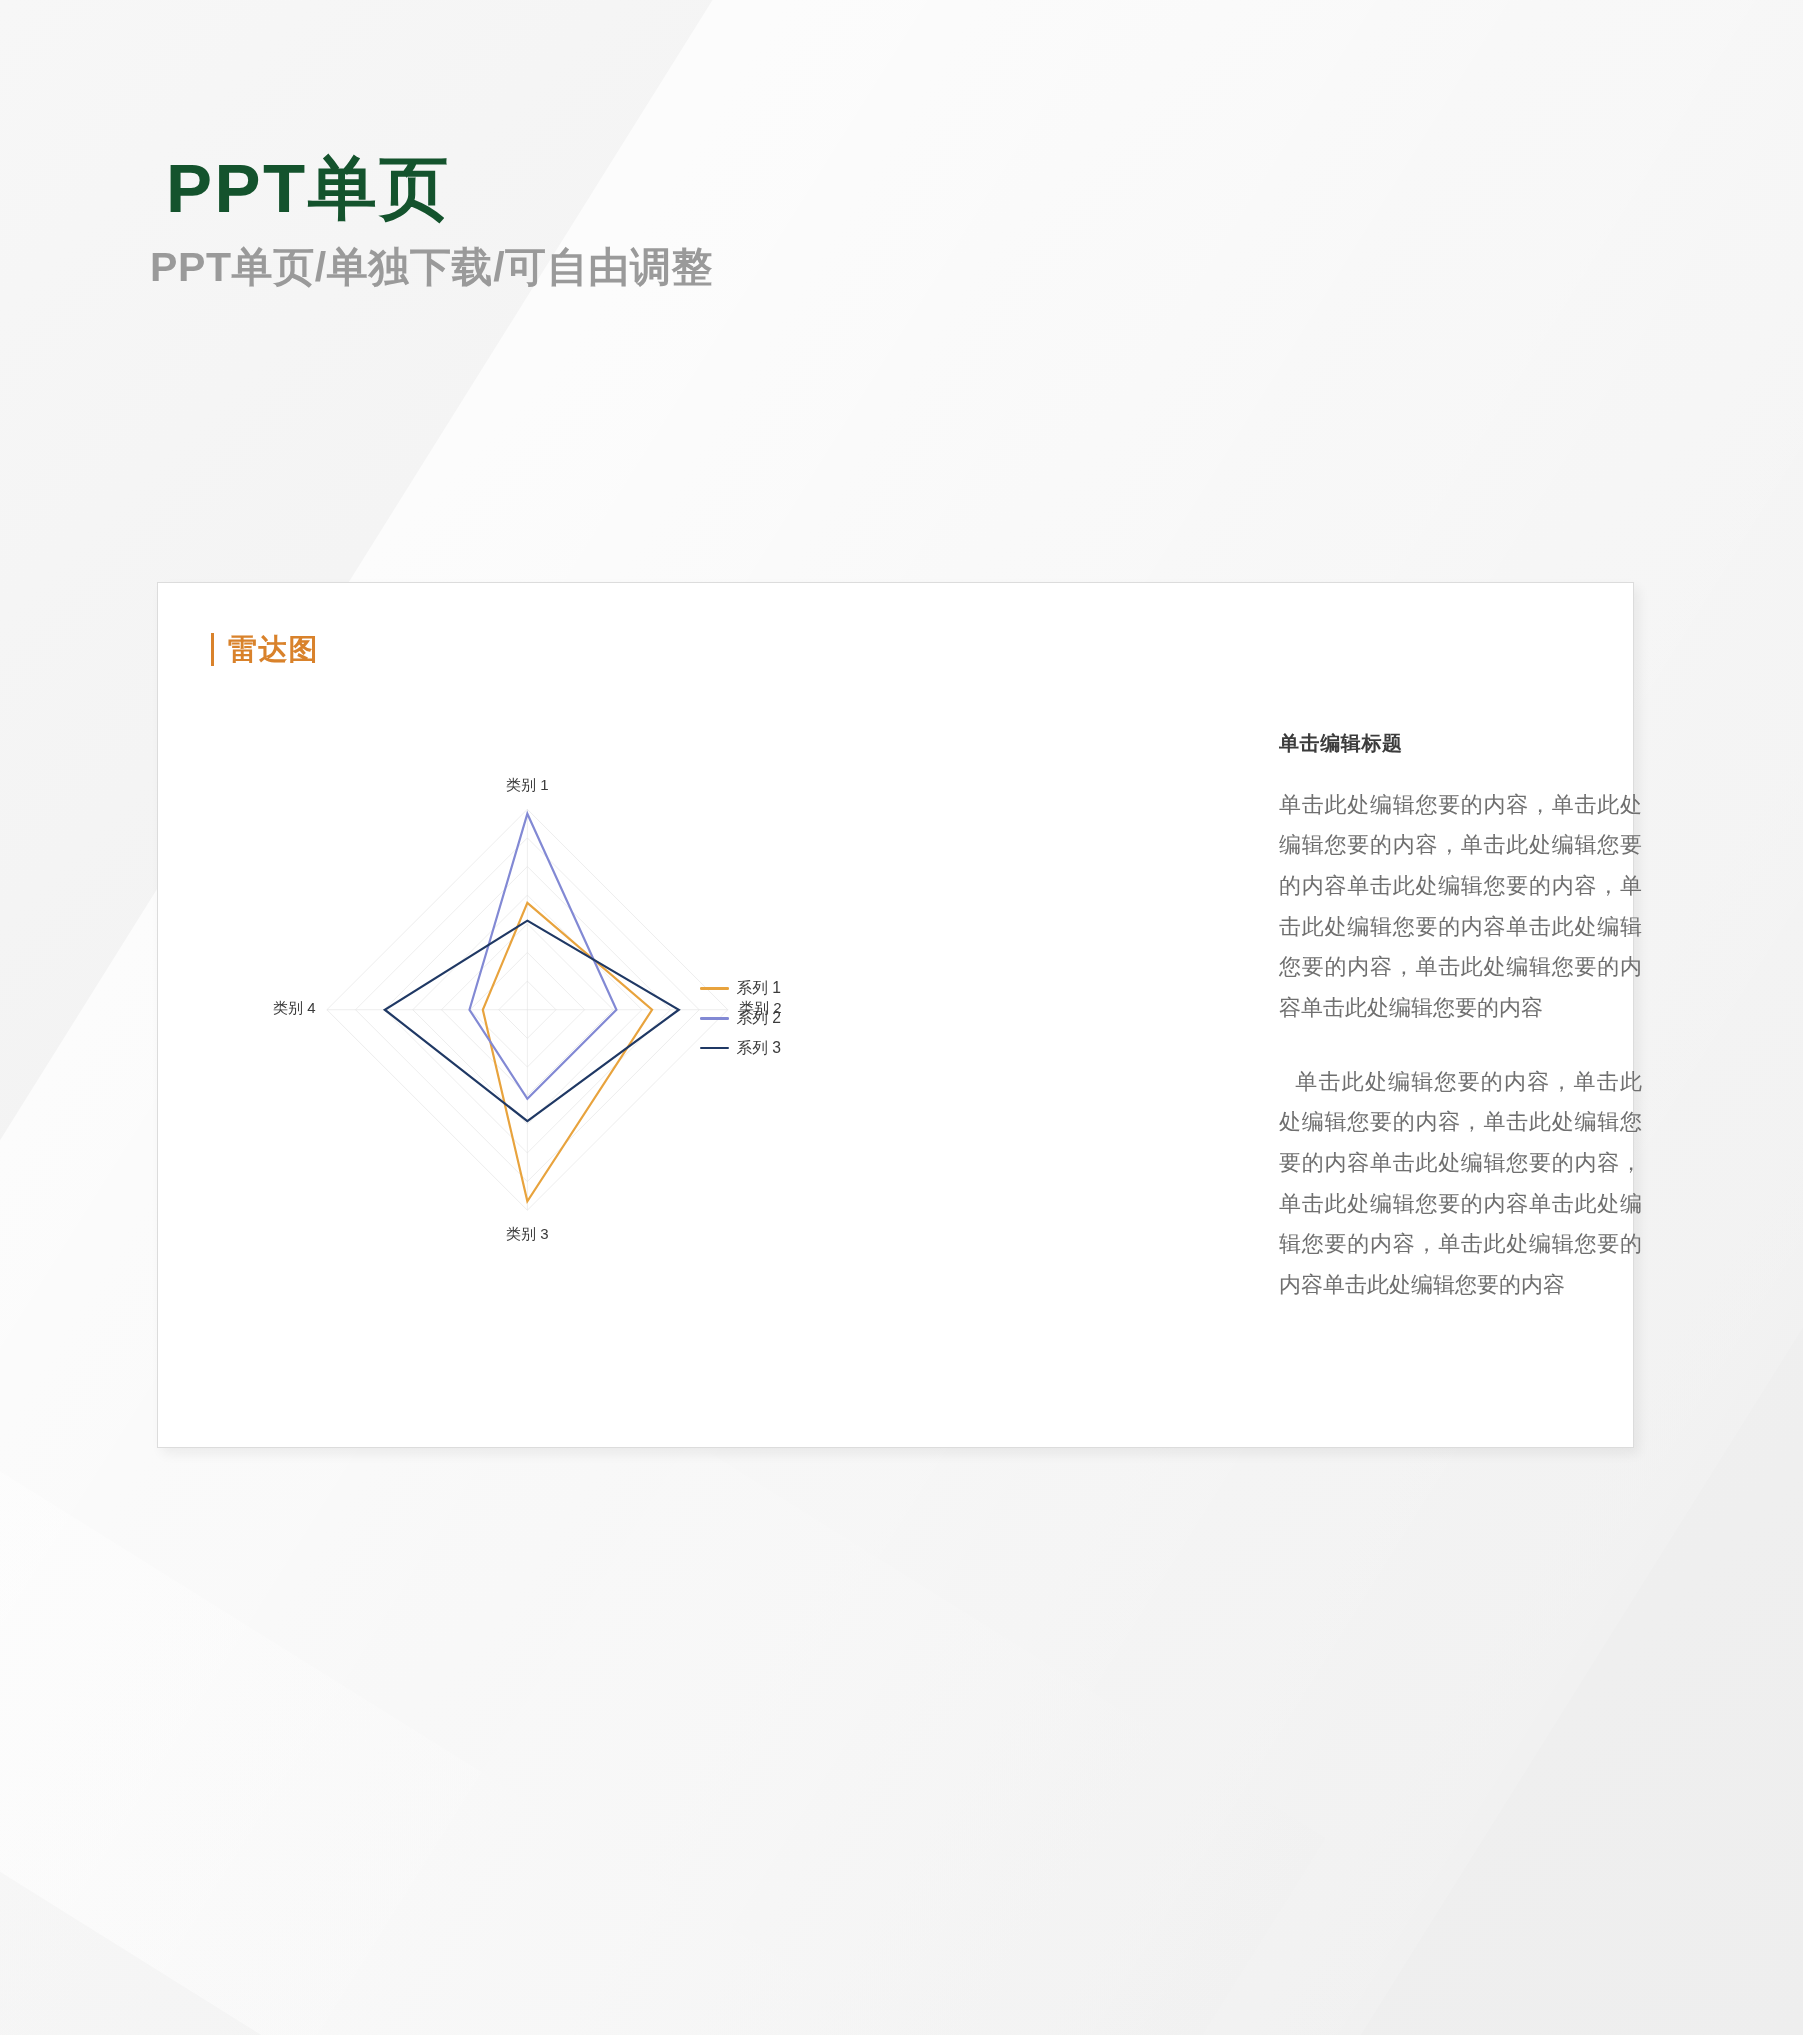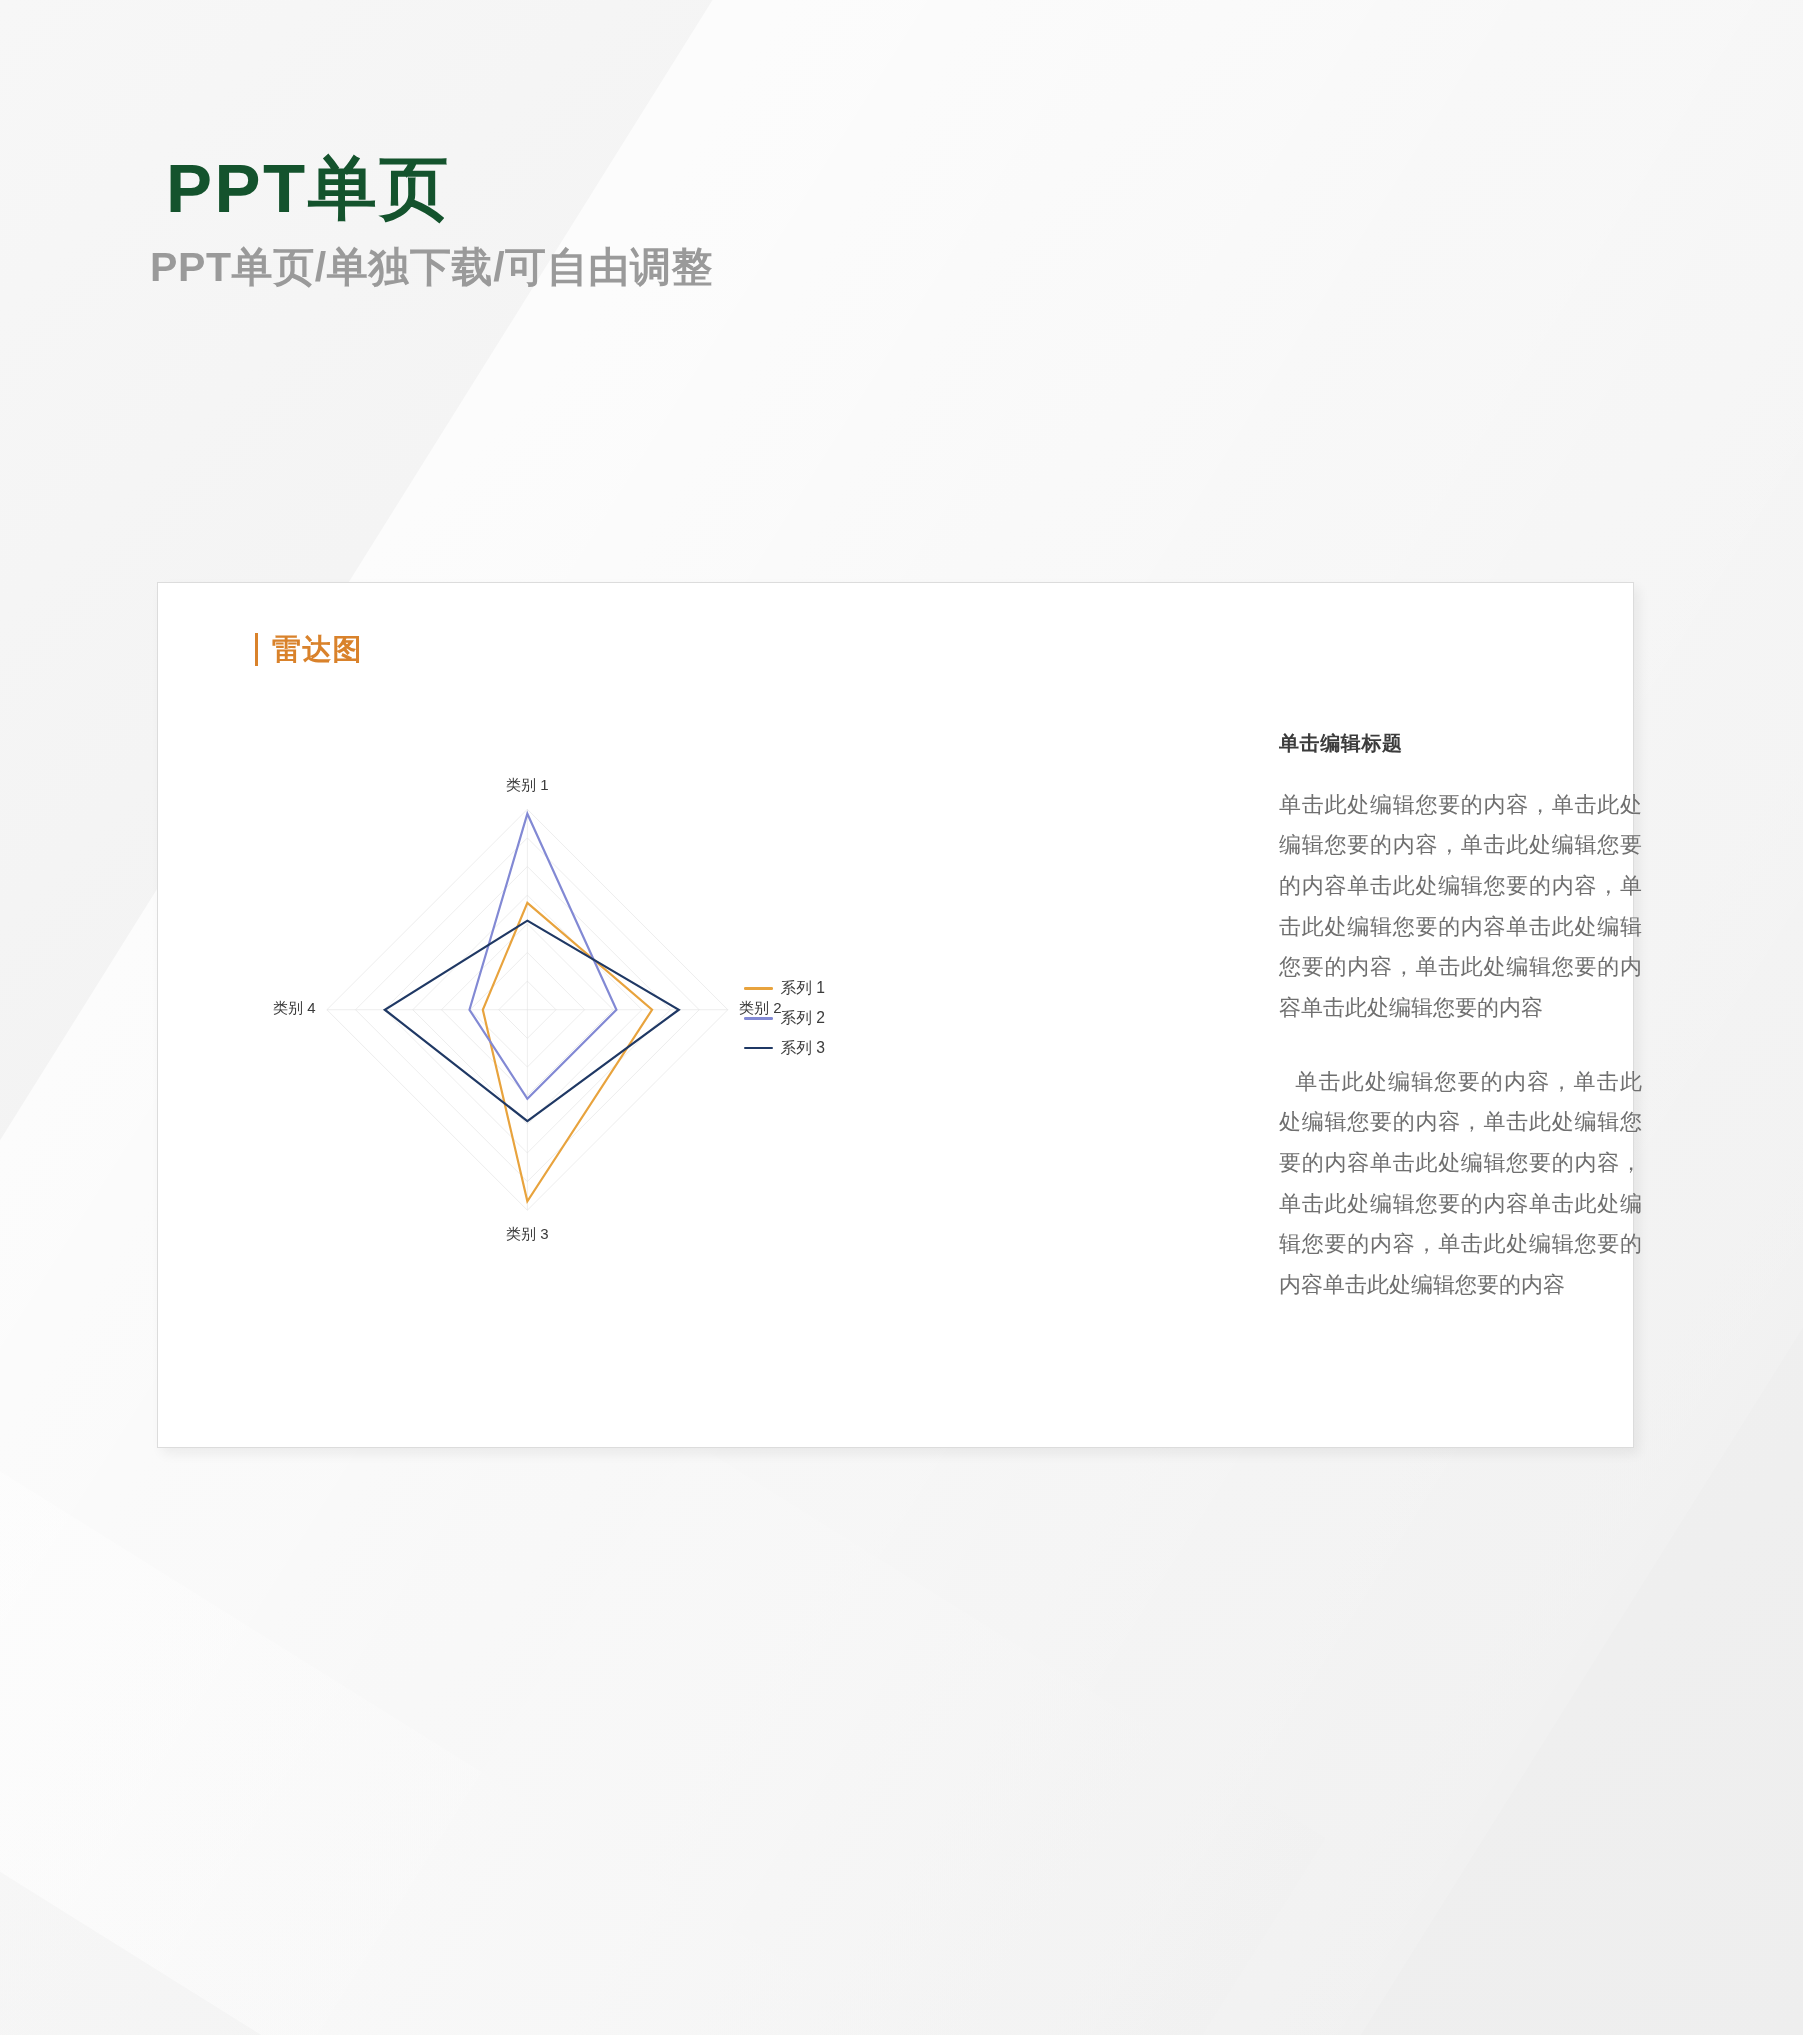--- a/index.html
+++ b/index.html
@@ -88,21 +88,20 @@
     box-shadow: 5px 6.3px 11.3px rgba(0,0,0,0.06);
     z-index: 6;
   }
 
   .slide-heading {
     position: absolute;
     top: 50px;
     left: 53px;
     display: flex;
     align-items: center;
-    margin-left: 44px;
   }
   .heading-bar {
     width: 3.1px;
     height: 33px;
     background: #d9822b;
     margin-right: 13.8px;
   }
   .heading-text {
     font-size: 29px;
     font-weight: bold;
@@ -129,21 +128,21 @@
     color: #3b3b3b;
     font-weight: bold;
   }
   .radar-svg {
     position: absolute;
     top: 38px;
     left: 56px;
   }
   .legend {
     position: absolute;
-    left: 542px;
+    left: 498px;
     top: 282px;
   }
   .legend-item {
     display: flex;
     align-items: center;
     margin-bottom: 8.8px;
   }
   .legend-swatch {
     width: 29px;
     height: 2.5px;

